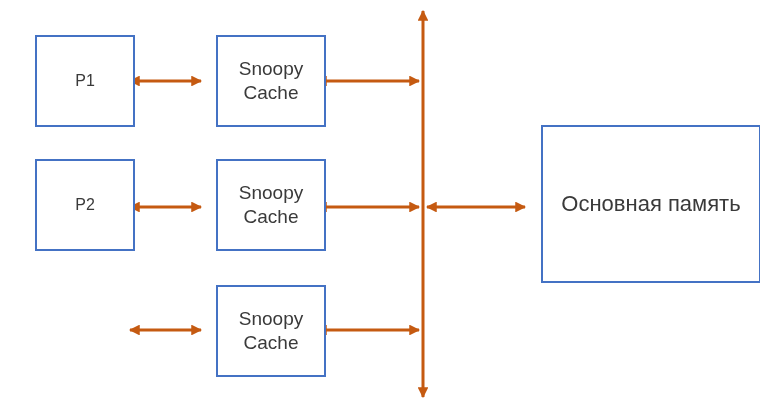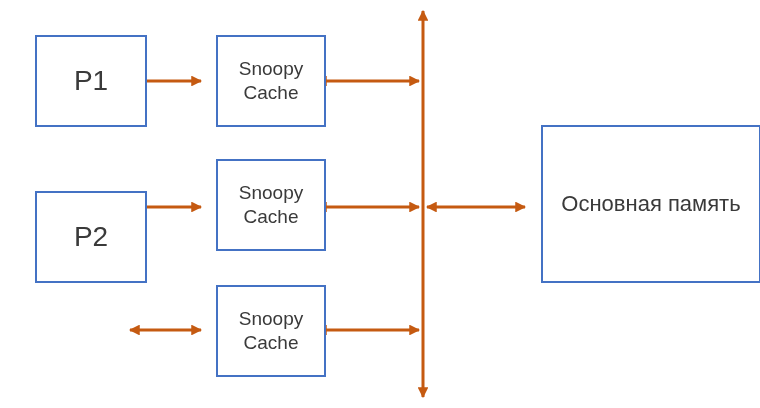--- a/index.html
+++ b/index.html
@@ -29,23 +29,23 @@
   .box {
     position: absolute;
     box-sizing: border-box;
     border: 2px solid var(--box-border, #4472C4);
     background: #ffffff;
     display: flex;
     align-items: center;
     justify-content: center;
     text-align: center;
   }
-  .p-box  { left: 35px;  width: 112px;  height: 92px; font-size: 28px; }
+  .p-box  { left: 35px;  width: 100px;  height: 92px; font-size: 16px; }
   .p1 { top: 35px; }
-  .p2 { top: 159px; margin-top: 32px; }
+  .p2 { top: 159px; }
   .p3 { top: 285px; }
   .cache-box {
     left: 216px; width: 110px; height: 92px;
     font-size: 19px; line-height: 1.27;
   }
   .c1 { top: 35px; }
   .c2 { top: 159px; }
   .c3 { top: 285px; }
   .cache-label { white-space: pre-line; }
   .mem-box {

